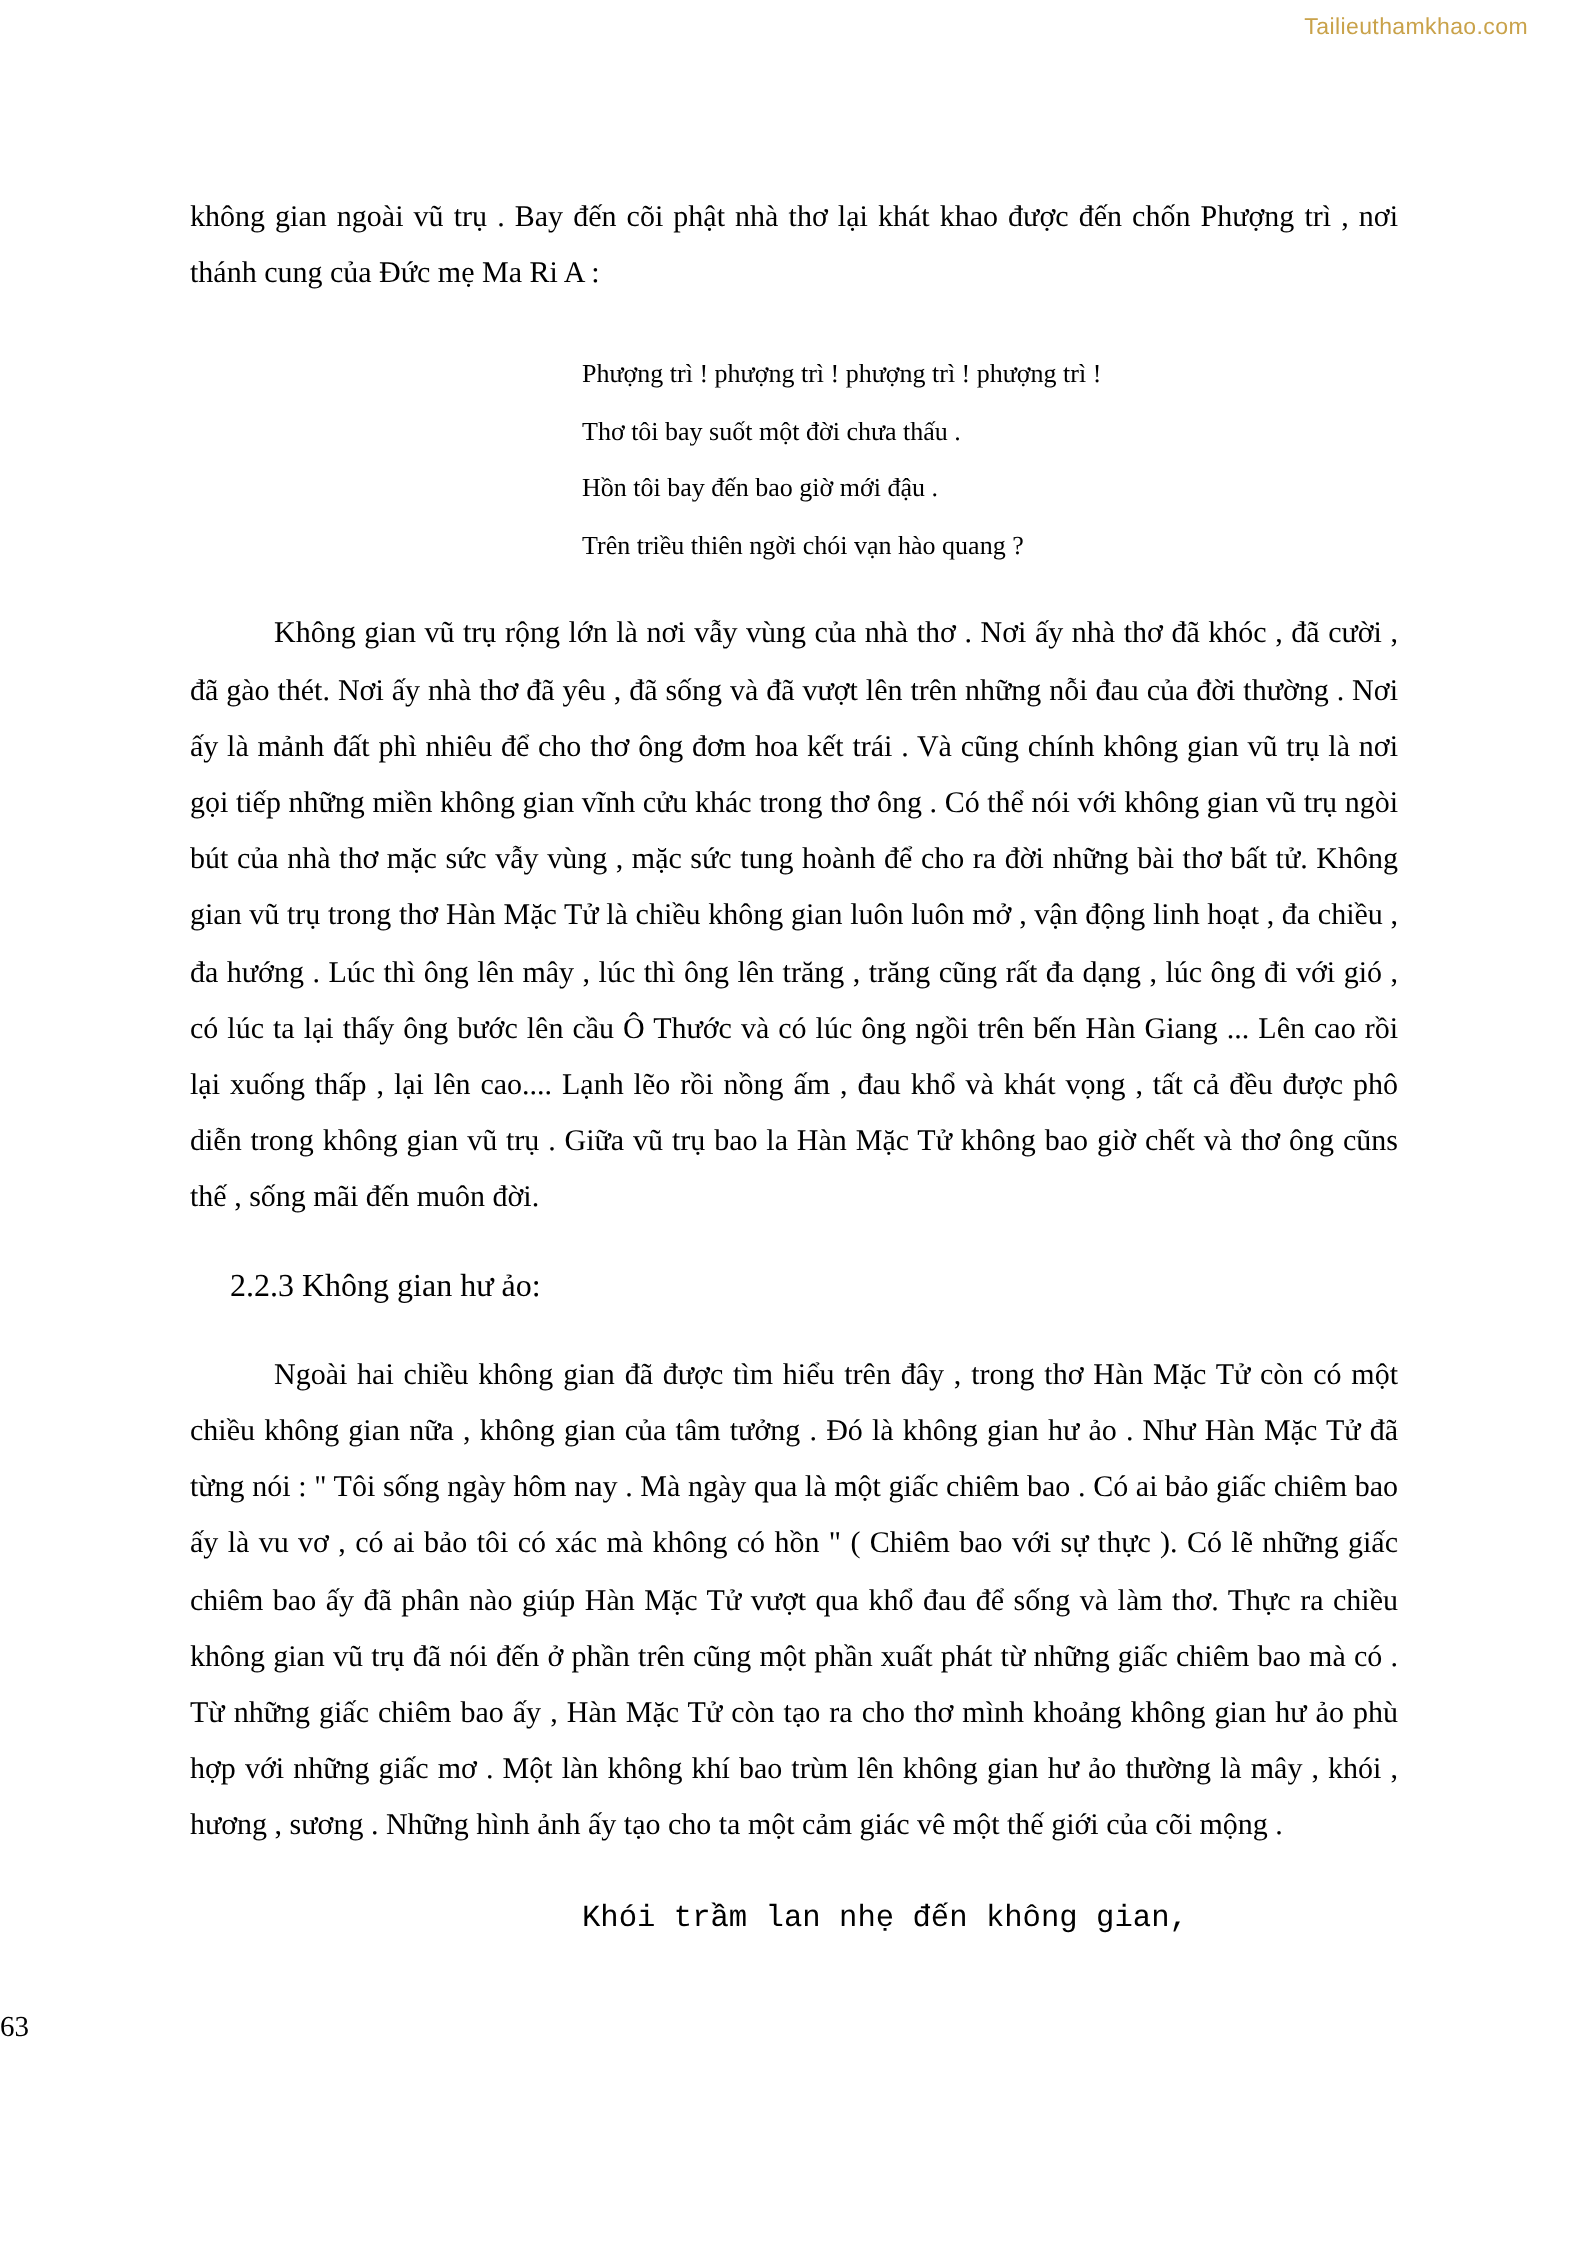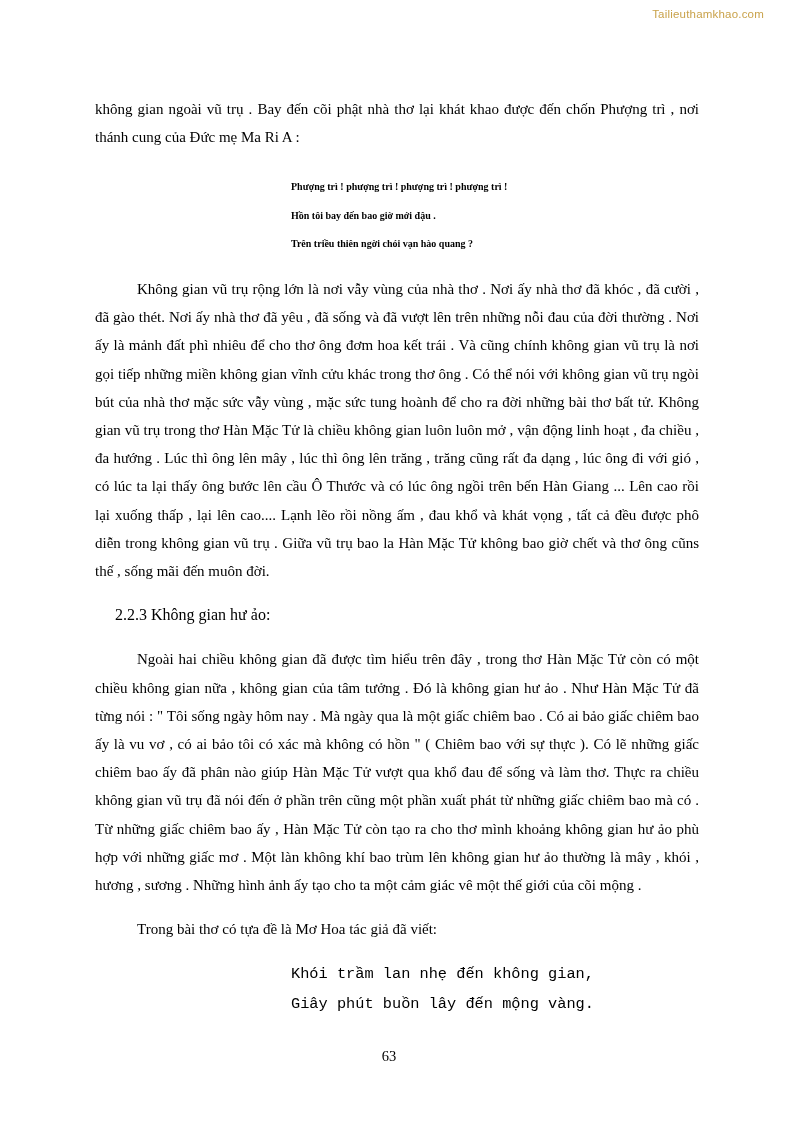--- a/index.html
+++ b/index.html
@@ -43,22 +43,22 @@
   }
   p.indent {
     text-indent: 42px;
   }
   .verse-block {
     margin-top: 22px;
     margin-bottom: 14px;
     padding-left: 196px;
   }
   .verse-block .line {
-    font-weight: bold;
-    font-size: 10px;
+    font-weight: normal;
+    font-size: 13px;
     line-height: 28.5px;
     white-space: nowrap;
   }
   .gap-before {
     margin-top: 16px;
   }
   .heading {
     margin-top: 16px;
     font-size: 16px;
     line-height: 28.2px;
@@ -71,52 +71,50 @@
   .quote-block .line {
     font-size: 15.3px;
     line-height: 30px;
     white-space: nowrap;
     font-family: Liberation Mono, monospace;
   }
   .page-number {
     position: absolute;
     left: 0;
     right: 0;
-    top: 1048px;
-    text-align: center;
+    top: 1006px;
     font-size: 14.5px;
   }
 </style>
 </head>
 <body>
 
 <div class="page">
 
   <div class="watermark">Tailieuthamkhao.com</div>
 
   <div class="content">
 
     <p>không gian ngoài vũ trụ . Bay đến cõi phật nhà thơ lại khát khao được đến chốn Phượng trì , nơi thánh cung của Đức mẹ Ma Ri A :</p>
 
     <div class="verse-block">
       <div class="line">Phượng trì ! phượng trì ! phượng trì ! phượng trì !</div>
+      <div class="line">Thơ tôi bay suốt một đời chưa thấu .</div>
       <div class="line">Hồn tôi bay đến bao giờ mới đậu .</div>
       <div class="line">Trên triều thiên ngời chói vạn hào quang ?</div>
     </div>
 
     <p class="indent gap-before">Không gian vũ trụ rộng lớn là nơi vẫy vùng của nhà thơ . Nơi ấy nhà thơ đã khóc , đã cười , đã gào thét. Nơi ấy nhà thơ đã yêu , đã sống và đã vượt lên trên những nỗi đau của đời thường . Nơi ấy là mảnh đất phì nhiêu để cho thơ ông đơm hoa kết trái . Và cũng chính không gian vũ trụ là nơi gọi tiếp những miền không gian vĩnh cửu khác trong thơ ông . Có thể nói với không gian vũ trụ ngòi bút của nhà thơ mặc sức vẫy vùng , mặc sức tung hoành để cho ra đời những bài thơ bất tử. Không gian vũ trụ trong thơ Hàn Mặc Tử là chiều không gian luôn luôn mở , vận động linh hoạt , đa chiều , đa hướng . Lúc thì ông lên mây , lúc thì ông lên trăng , trăng cũng rất đa dạng , lúc ông đi với gió , có lúc ta lại thấy ông bước lên cầu Ô Thước và có lúc ông ngồi trên bến Hàn Giang ... Lên cao rồi lại xuống thấp , lại lên cao.... Lạnh lẽo rồi nồng ấm , đau khổ và khát vọng , tất cả đều được phô diễn trong không gian vũ trụ . Giữa vũ trụ bao la Hàn Mặc Tử không bao giờ chết và thơ ông cũns thế , sống mãi đến muôn đời.</p>
 
     <div class="heading">2.2.3 Không gian hư ảo:</div>
 
     <p class="indent gap-before">Ngoài hai chiều không gian đã được tìm hiểu trên đây , trong thơ Hàn Mặc Tử còn có một chiều không gian nữa , không gian của tâm tưởng . Đó là không gian hư ảo . Như Hàn Mặc Tử đã từng nói : " Tôi sống ngày hôm nay . Mà ngày qua là một giấc chiêm bao . Có ai bảo giấc chiêm bao ấy là vu vơ , có ai bảo tôi có xác mà không có hồn " ( Chiêm bao với sự thực ). Có lẽ những giấc chiêm bao ấy đã phân nào giúp Hàn Mặc Tử vượt qua khổ đau để sống và làm thơ. Thực ra chiều không gian vũ trụ đã nói đến ở phần trên cũng một phần xuất phát từ những giấc chiêm bao mà có . Từ những giấc chiêm bao ấy , Hàn Mặc Tử còn tạo ra cho thơ mình khoảng không gian hư ảo phù hợp với những giấc mơ . Một làn không khí bao trùm lên không gian hư ảo thường là mây , khói , hương , sương . Những hình ảnh ấy tạo cho ta một cảm giác vê một thế giới của cõi mộng .</p>
 
-    <p class="indent gap-before">Trong bài thơ có tựa đề là Mơ Hoa tác giả đã viết:</p>
 
     <div class="quote-block">
       <div class="line">Khói trầm lan nhẹ đến không gian,</div>
-      <div class="line">Giây phút buồn lây đến mộng vàng.</div>
     </div>
 
   </div>
 
   <div class="page-number">63</div>
 
 </div>
 
 </body></html>

